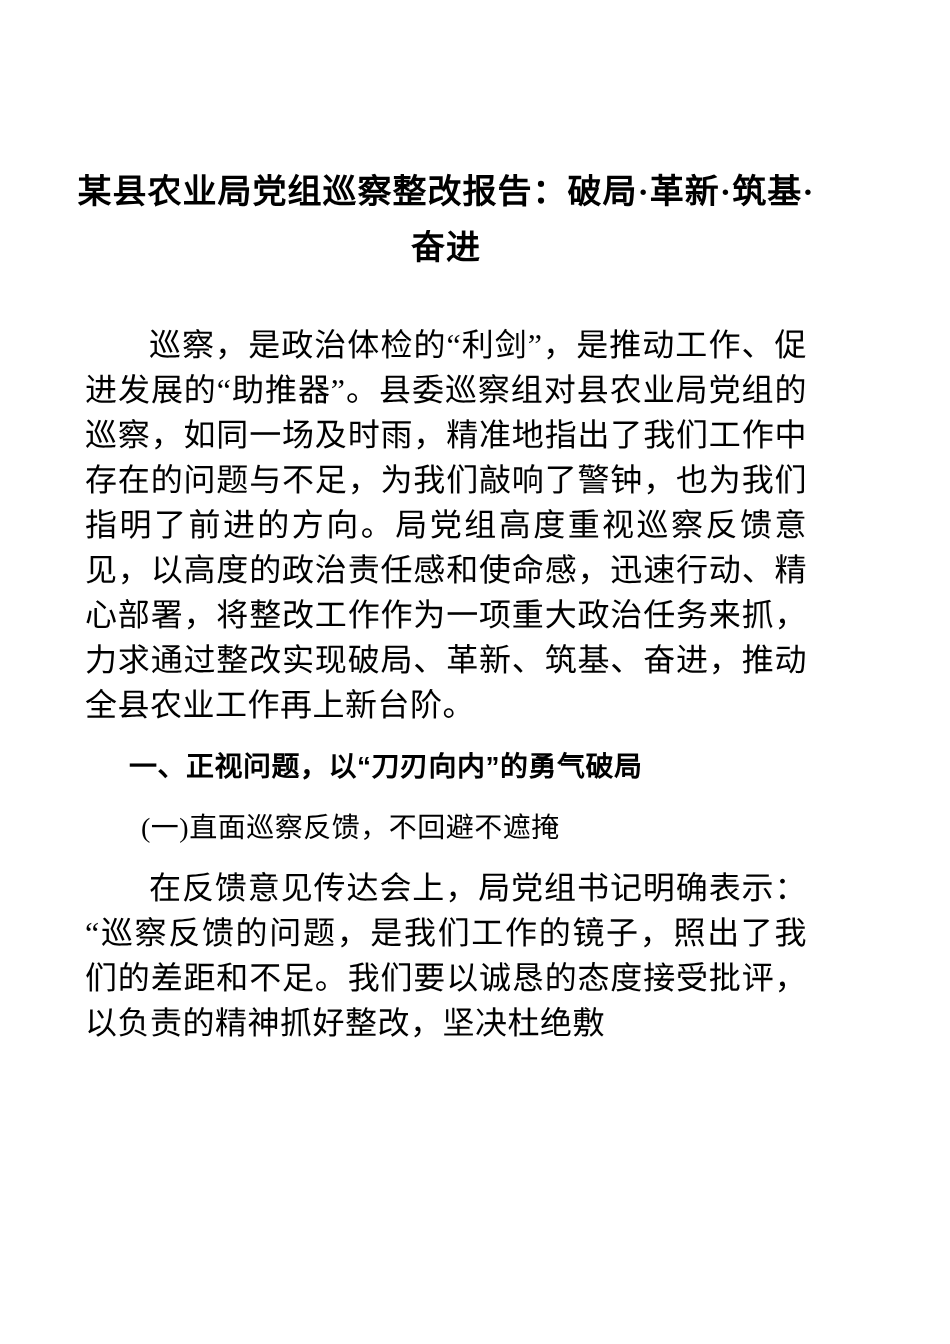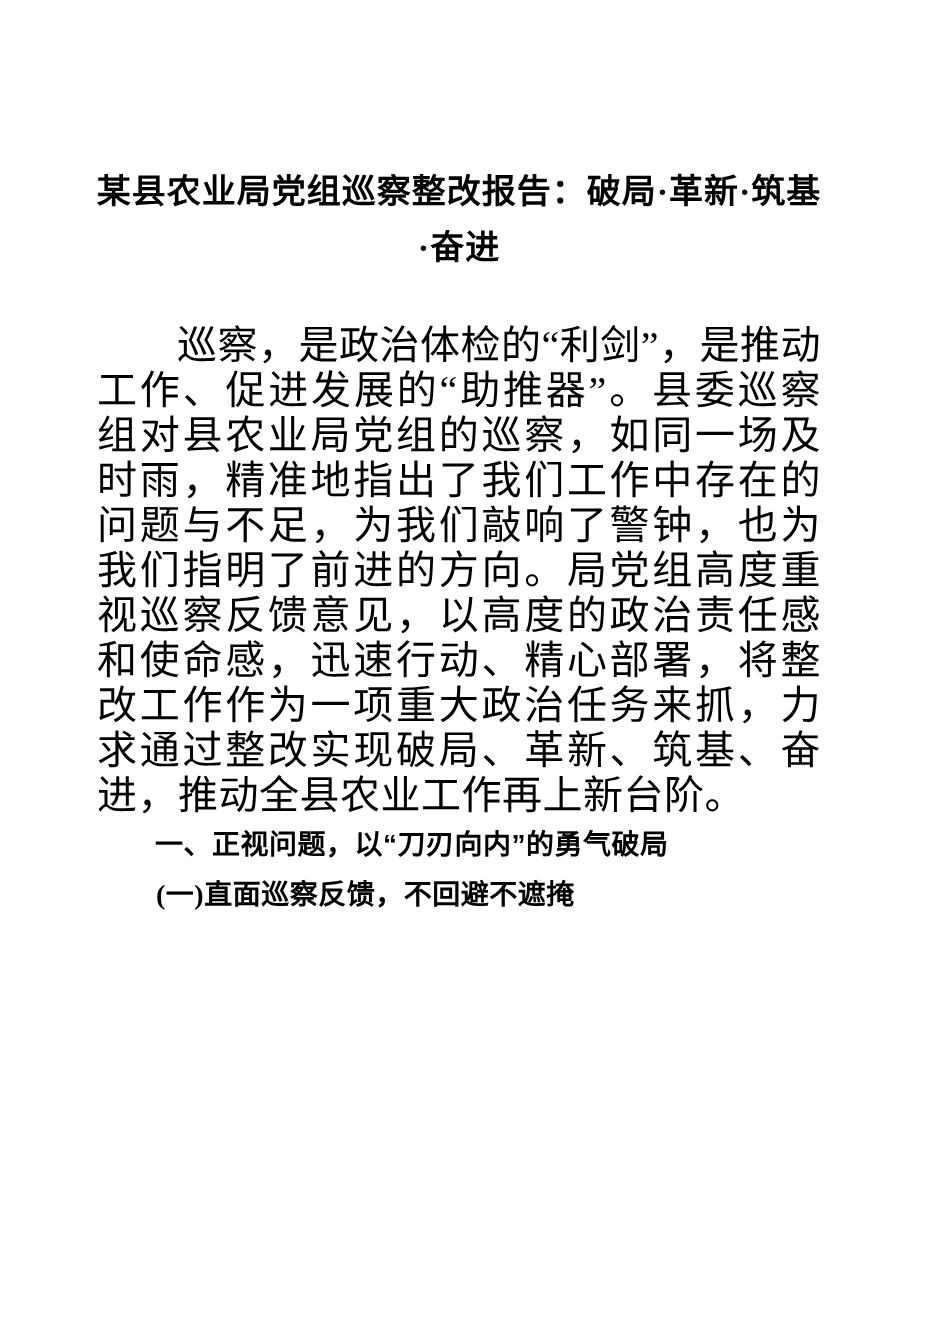--- a/index.html
+++ b/index.html
@@ -8,64 +8,65 @@
     background: #ffffff;
   }
   .page {
     position: relative;
     width: 950px;
     height: 1344px;
     margin: 0 auto;
     background: #ffffff;
     color: #000000;
     box-sizing: border-box;
-    padding: 164px 127px 0 95px;
+    padding: 164px 127px 0 69px;
     overflow: hidden;
     font-family: "Liberation Serif", "DejaVu Serif", serif;
   }
   .doc-title {
     margin: 0 0 47px 0;
     font-size: 34px;
     line-height: 56px;
     font-weight: bold;
     text-align: center;
     letter-spacing: 1px;
   }
   .body-para {
-    margin: 2px;
-    font-size: 40px;
+    margin: 16px;
+    font-size: 32px;
     line-height: 45px;
     text-align: justify;
     text-indent: 2em;
     letter-spacing: 0.5px;
   }
   .section-heading {
     margin: 4px;
     font-size: 28px;
     line-height: 45px;
     font-weight: bold;
     font-family: "Liberation Sans", "DejaVu Sans", sans-serif;
     text-indent: 2em;
     letter-spacing: 0.5px;
   }
   .section-subheading {
-    margin: 5px;
+    margin: 16px;
     font-size: 28px;
     line-height: 45px;
-    font-weight: bold;
+    font-weight: normal;
     text-indent: 2em;
     letter-spacing: 0.5px;
   }
 </style>
 </head>
 <body>
 
 <div class="page">
   <h1 class="doc-title">某县农业局党组巡察整改报告：破局·革新·筑基·奋进</h1>
 
   <p class="body-para">巡察，是政治体检的“利剑”，是推动工作、促进发展的“助推器”。县委巡察组对县农业局党组的巡察，如同一场及时雨，精准地指出了我们工作中存在的问题与不足，为我们敲响了警钟，也为我们指明了前进的方向。局党组高度重视巡察反馈意见，以高度的政治责任感和使命感，迅速行动、精心部署，将整改工作作为一项重大政治任务来抓，力求通过整改实现破局、革新、筑基、奋进，推动全县农业工作再上新台阶。</p>
 
   <h2 class="section-heading">一、正视问题，以“刀刃向内”的勇气破局</h2>
 
   <h3 class="section-subheading">(一)直面巡察反馈，不回避不遮掩</h3>
 
 
+  <p class="body-para">在反馈意见传达会上，局党组书记明确表示：“巡察反馈的问题，是我们工作的镜子，照出了我们的差距和不足。我们要以诚恳的态度接受批评，以负责的精神抓好整改，坚决杜绝敷</p>
 </div>
 
 </body></html>

